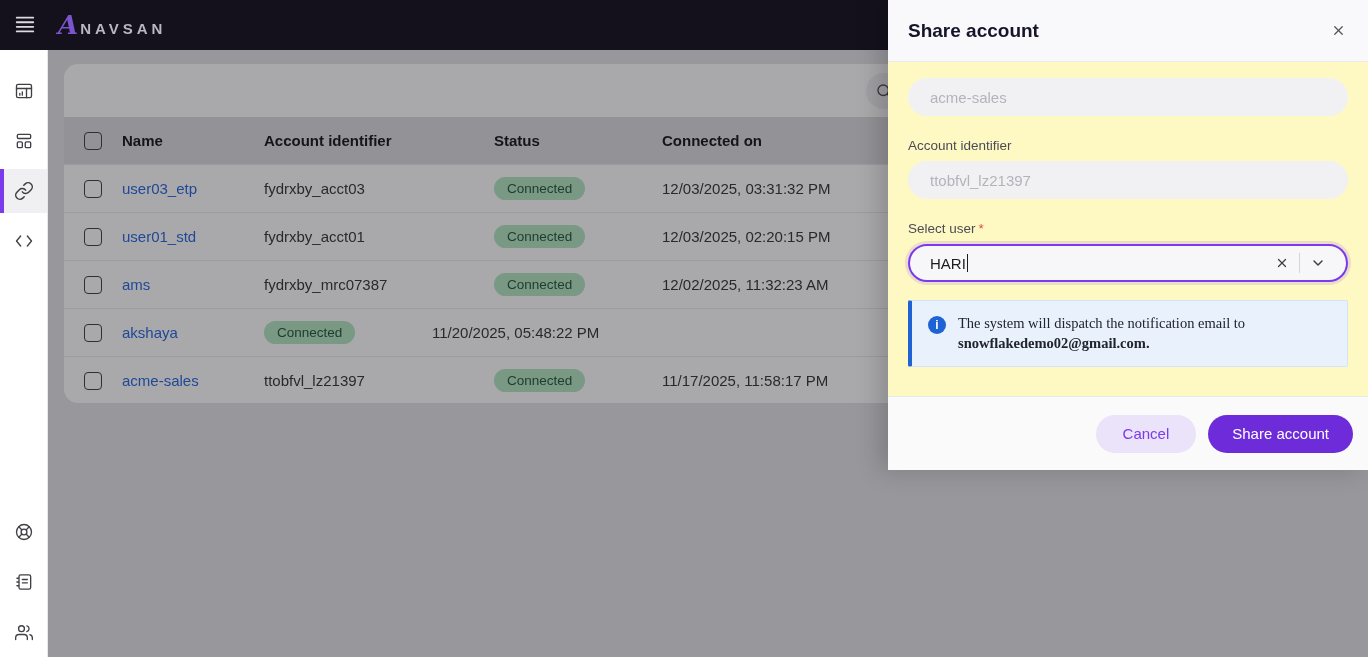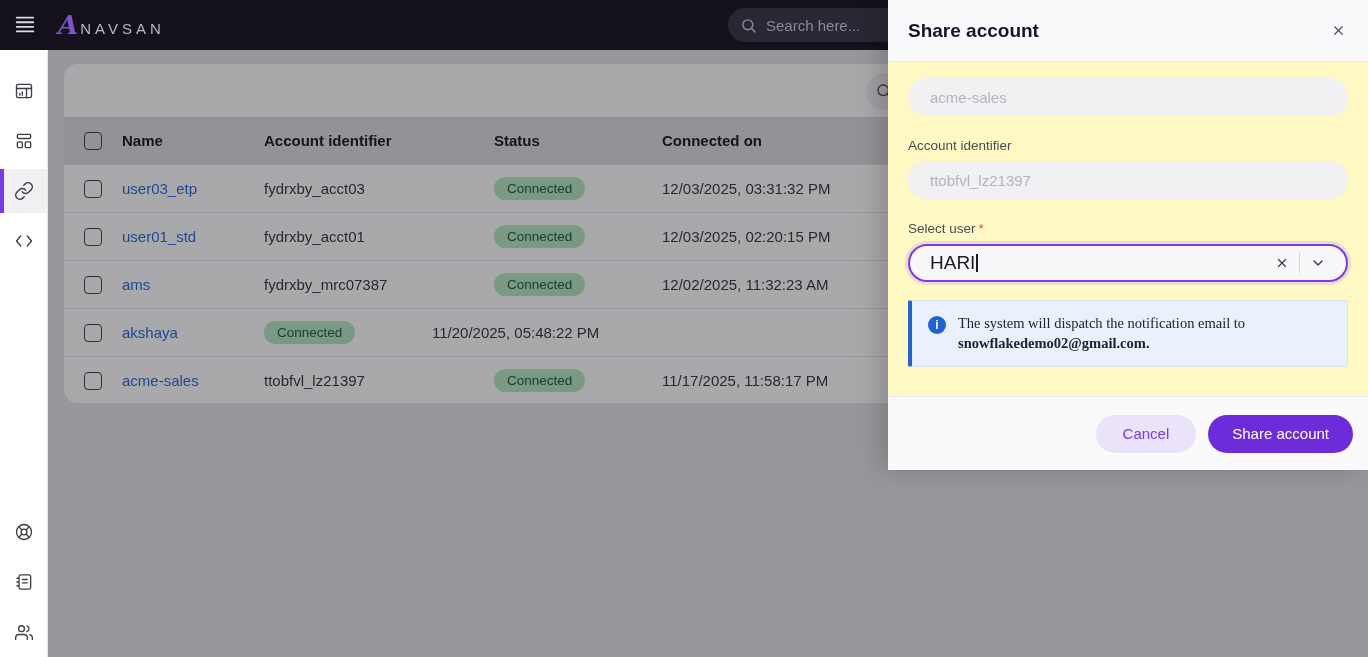--- a/index.html
+++ b/index.html
@@ -17,21 +17,21 @@
     position:absolute; left:0; top:0; width:1368px; height:50px;
     background:#14111d; z-index:3; display:flex; align-items:center;
   }
   .hamburger { margin-left:14px; color:#dcdae2; cursor:pointer; }
   .brand { display:flex; align-items:baseline; margin-left:22px; }
   .brand-letter {
     font-family:"DejaVu Serif", serif; font-style:italic; font-weight:700;
     font-size:26px; color:#7a55cc; line-height:1;
   }
   .brand-text {
-    font-size:15px; font-weight:400; letter-spacing:4px; color:#b9b7c2; margin-left:2px;
+    font-size:15px; font-weight:700; letter-spacing:4px; color:#b9b7c2; margin-left:2px;
   }
   .nav-search {
     position:absolute; left:728px; top:8px; width:232px; height:34px;
     background:#2a2633; border-radius:17px; display:flex; align-items:center;
     padding:0 12px; color:#8d8a97;
   }
   .nav-search input {
     background:transparent; border:none; outline:none; color:#b8b5c1;
     font-size:15px; margin-left:9px; width:160px; font-family:inherit;
   }
@@ -123,21 +123,21 @@
   .pill-input {
     width:440px; height:38px; border-radius:19px; background:#f1f1f4;
     color:#b3b3bb; font-size:15px; display:flex; align-items:center;
     padding:0 22px;
   }
   .gap { margin-top:22px; }
   .select-input {
     width:440px; height:38px; border-radius:19px; background:#f7f7f9;
     border:2px solid #7c3aed; box-shadow:0 0 0 3px rgba(124,58,237,0.15);
     display:flex; align-items:center; padding:0 20px 0 20px;
-    color:#1b1b21; font-size:19px;
+    color:#1b1b21; font-size:15px;
   }
   .caret {
     display:inline-block; width:1.5px; height:18px; background:#1b1b21;
     margin-left:1px; vertical-align:middle;
   }
   .select-controls { margin-left:auto; display:flex; align-items:center; color:#3f3f46; }
   .vdivider { width:1px; height:20px; background:#d4d4da; margin:0 10px; }
   .ctrl-btn { cursor:pointer; display:flex; align-items:center; }
   .info-box {
     margin-top:18px; width:440px; display:flex; gap:12px;
@@ -170,27 +170,20 @@
 
 <div class="navbar">
   <div class="hamburger">
     <svg width="22" height="22" viewBox="0 0 24 24" fill="none" stroke="currentColor" stroke-width="2" stroke-linecap="round">
         <path d="M3 5.5h18M3 10.5h18M3 15.5h18M3 20.5h18" transform="translate(0,-1.5)"></path>
       </svg>
   </div>
   <div class="brand">
     <span class="brand-letter">A</span>
     <span class="brand-text">NAVSAN</span>
-  </div>
-  <div class="nav-search">
-    <svg width="17" height="17" viewBox="0 0 24 24" fill="none" stroke="currentColor" stroke-width="2" stroke-linecap="round">
-        <circle cx="11" cy="11" r="7"></circle>
-        <path d="M21 21l-4.35-4.35"></path>
-      </svg>
-    <input type="text" placeholder="Search here..." style="">
   </div>
 </div>
 
 <div class="sidebar">
   <div class="side-top">
     <div class="side-item">
       <svg width="20" height="20" viewBox="0 0 24 24" fill="none" stroke="currentColor" stroke-width="1.6" stroke-linecap="round" stroke-linejoin="round">
           <rect x="3" y="4" width="18" height="16" rx="2"></rect>
           <path d="M3 9h18"></path>
           <path d="M15 9v11"></path>

